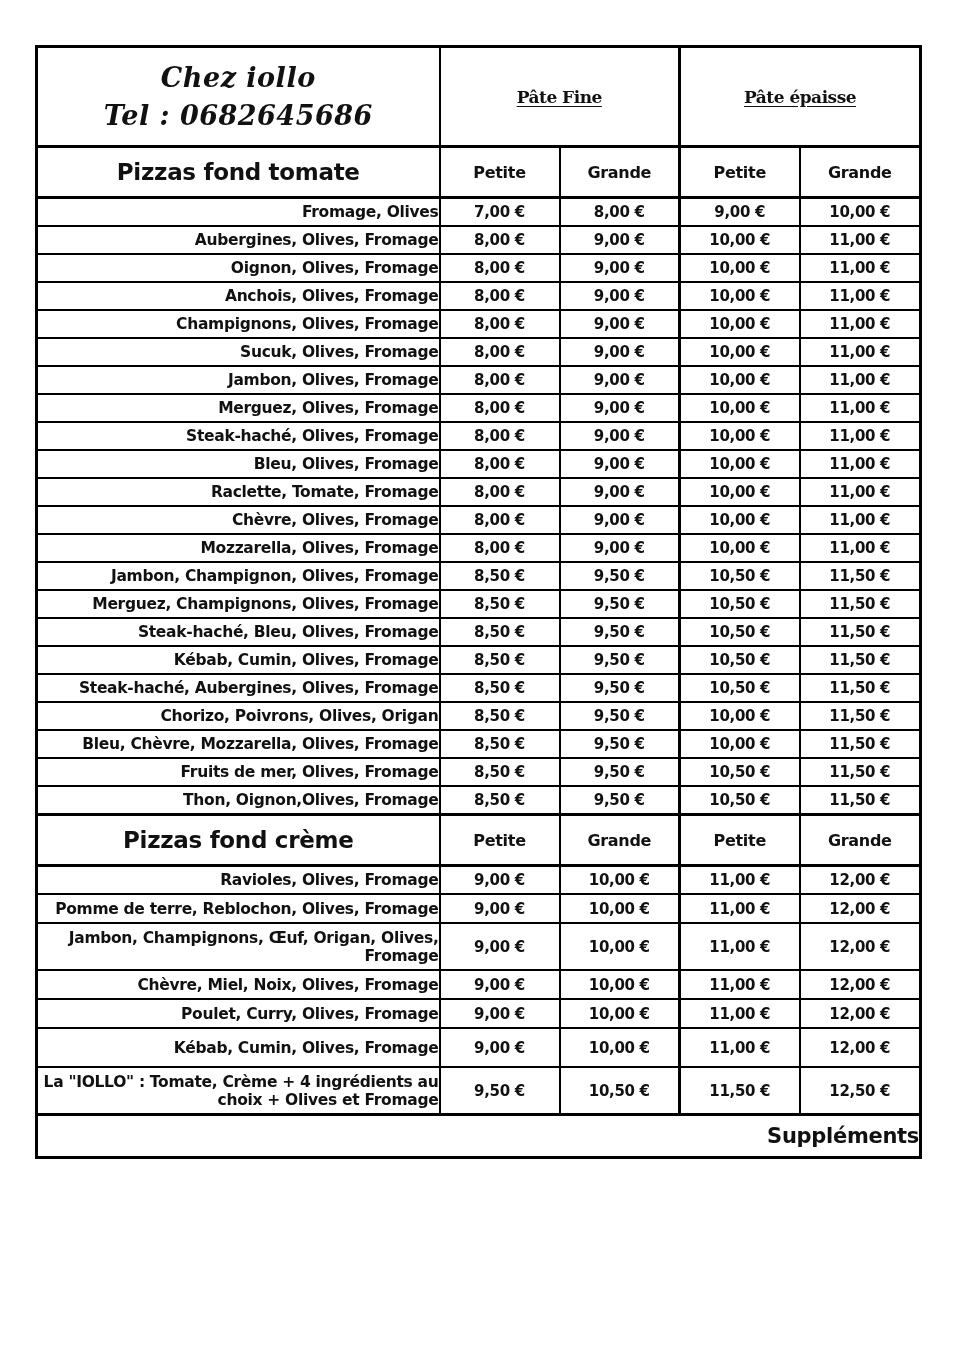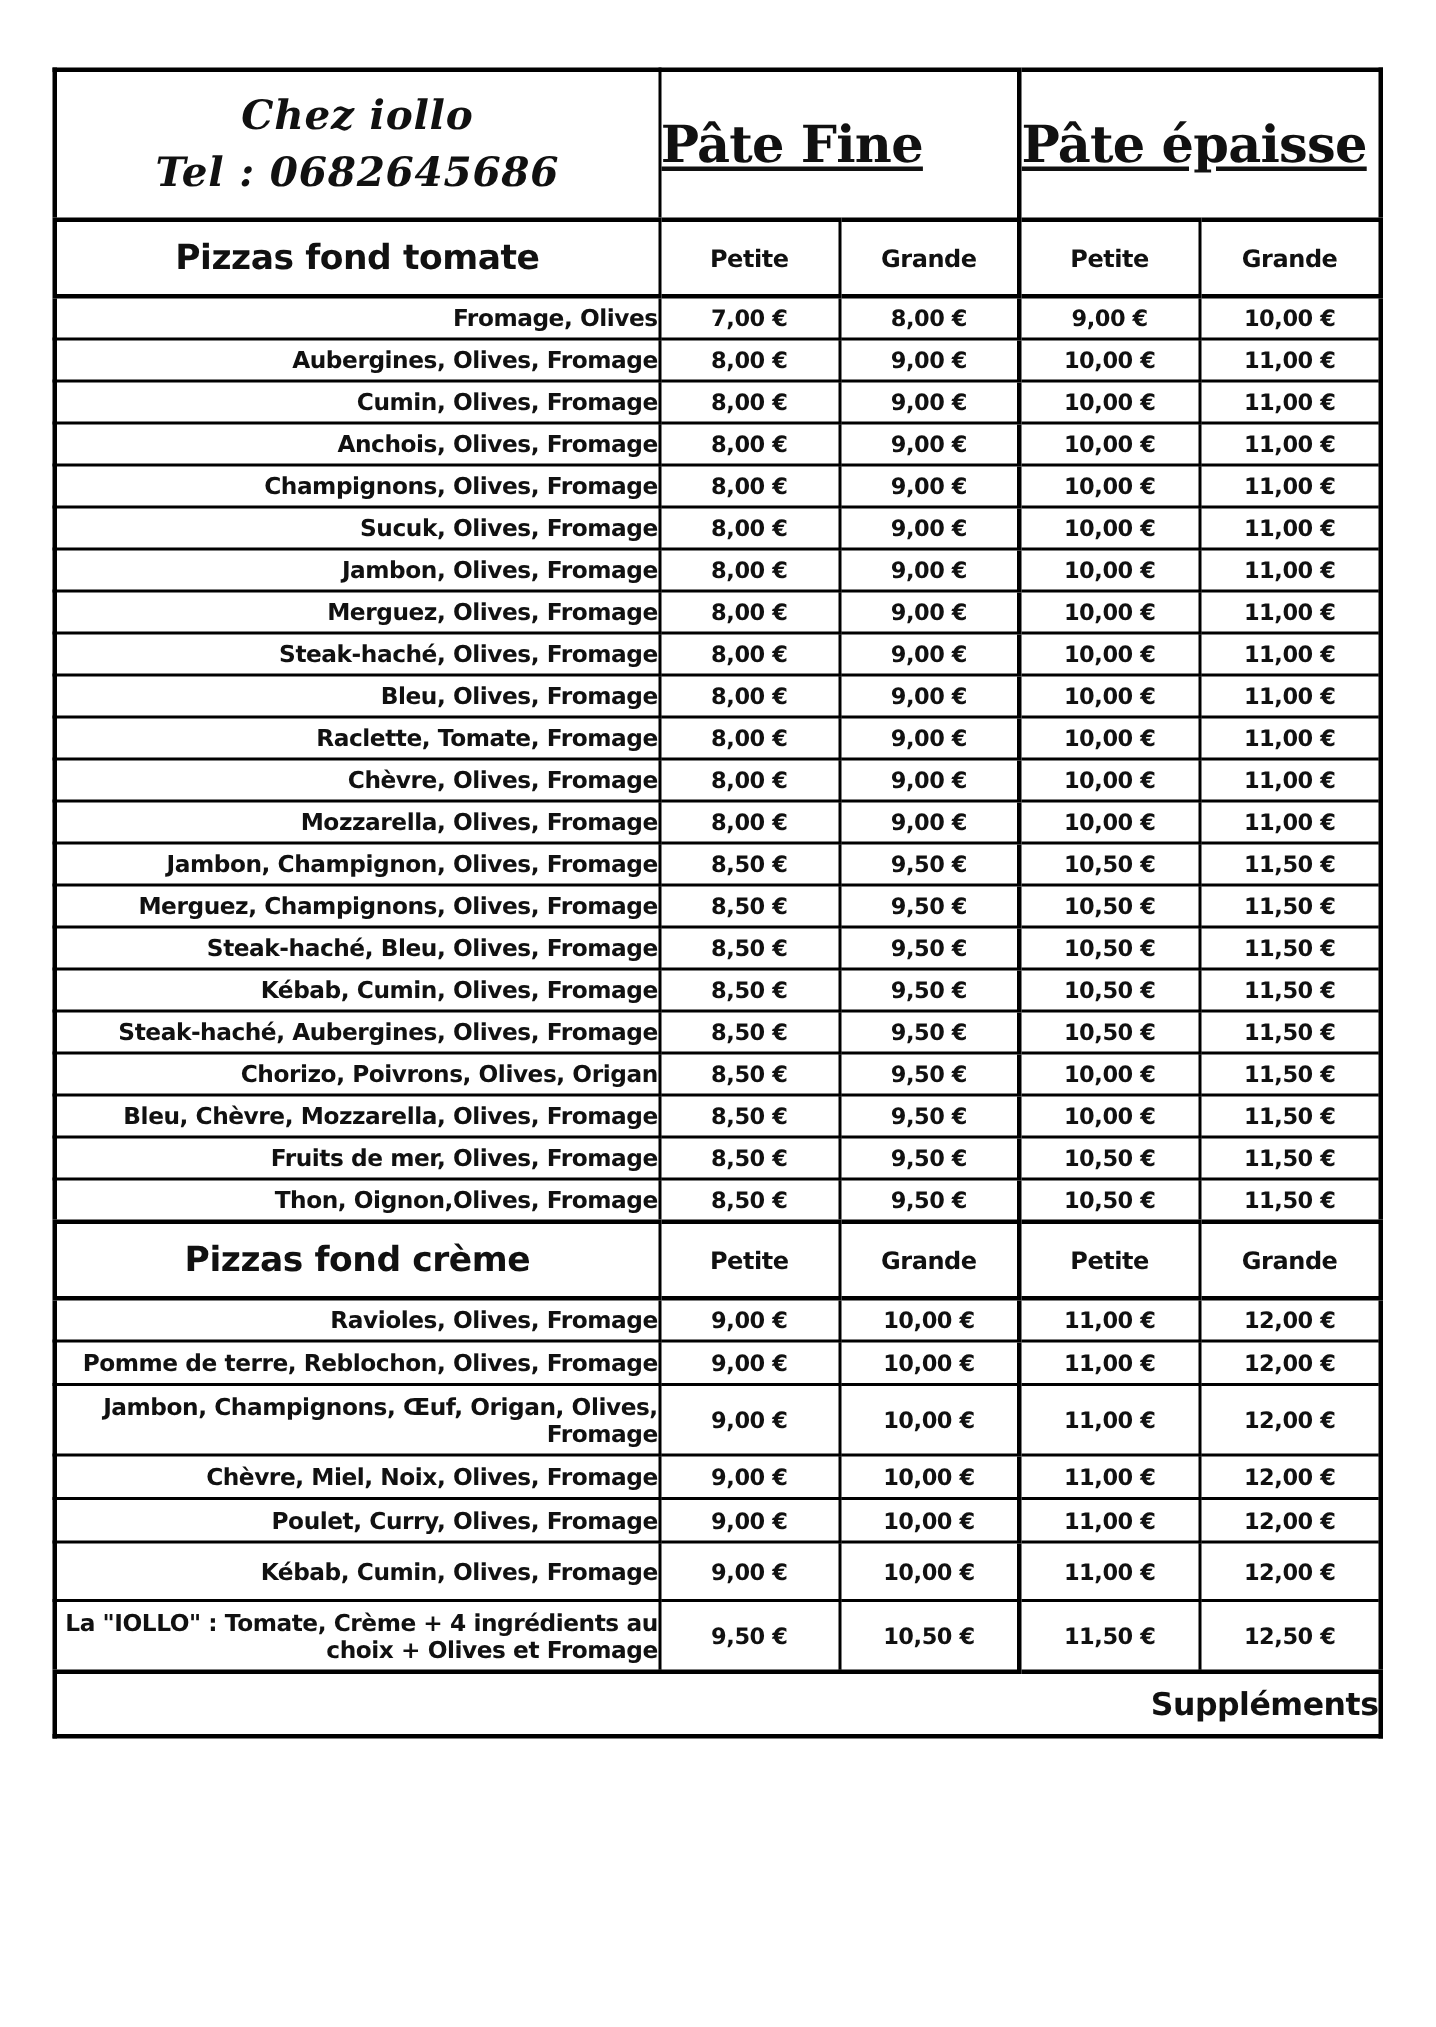--- a/index.html
+++ b/index.html
@@ -11,21 +11,21 @@
   }
   #menu td, #menu th { border: 2px solid #000; padding: 0; overflow: hidden; }
   col.c-name { width: 403px; }
   col.c-p { width: 120px; }
   col.c-g { width: 120px; }
   col.c-p2 { width: 120px; }
   col.c-g2 { width: 121px; }
 
   .title-row td { height: 97px; }
   .brand { text-align: center; font-family: "DejaVu Serif", "Liberation Serif", serif; font-style: italic; font-weight: bold; font-size: 27px; line-height: 38px; letter-spacing: 0.5px; }
-  .dough { font-family: "DejaVu Serif", "Liberation Serif", serif; font-weight: bold; font-size: 34px; text-decoration: underline; text-underline-offset: 3px; letter-spacing: -0.5px; margin-left: 39px; }
+  .dough { text-align: center; font-family: "DejaVu Serif", "Liberation Serif", serif; font-weight: bold; font-size: 17px; text-decoration: underline; text-underline-offset: 3px; letter-spacing: -0.5px; margin-left: 39px; }
 
   .hdr-row td { height: 48px; text-align: center; font-weight: bold; font-size: 16px; letter-spacing: -0.3px; }
   .hdr-row td.sec-label { font-size: 23px; }
 
   .item-row td { height: 26px; font-weight: bold; font-size: 15.5px; letter-spacing: -0.3px; }
   .item-row td.name { text-align: right; padding-left: 4px; line-height: 18px; }
   .item-row td.price { text-align: center; font-size: 15px; }
   .item-row.tall td { height: 45px; }
   .item-row.tall2 td { height: 27px; }
   .item-row.tall3 td { height: 37px; }
@@ -73,21 +73,21 @@
         <td class="price">10,00 €</td>
       </tr>
       <tr class="item-row">
         <td class="name">Aubergines, Olives, Fromage</td>
         <td class="price">8,00 €</td>
         <td class="price">9,00 €</td>
         <td class="price grp-start">10,00 €</td>
         <td class="price">11,00 €</td>
       </tr>
       <tr class="item-row">
-        <td class="name">Cumin, Olives, Fromage</td>
+        <td class="name">Oignon, Olives, Fromage</td>
         <td class="price">8,00 €</td>
         <td class="price">9,00 €</td>
         <td class="price grp-start">10,00 €</td>
         <td class="price">11,00 €</td>
       </tr>
       <tr class="item-row">
         <td class="name">Anchois, Olives, Fromage</td>
         <td class="price">8,00 €</td>
         <td class="price">9,00 €</td>
         <td class="price grp-start">10,00 €</td>

